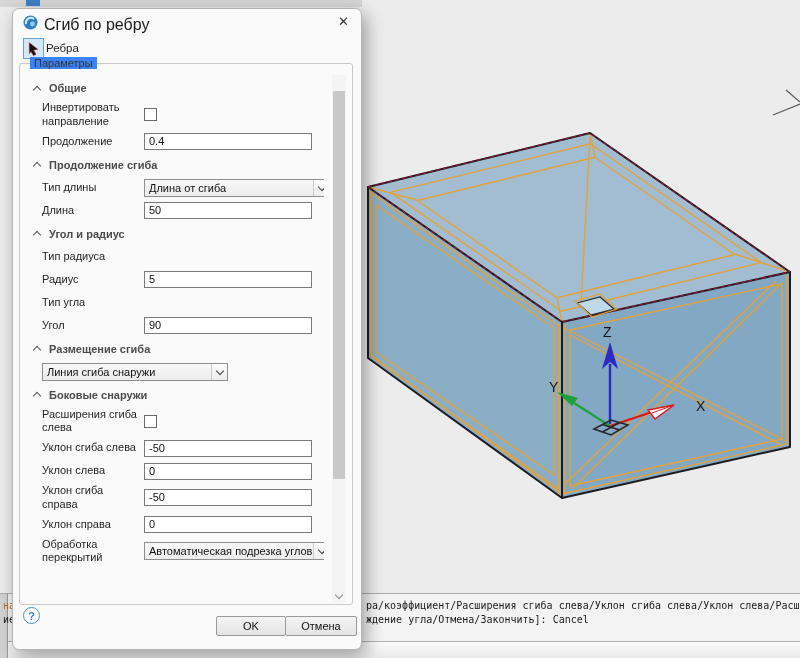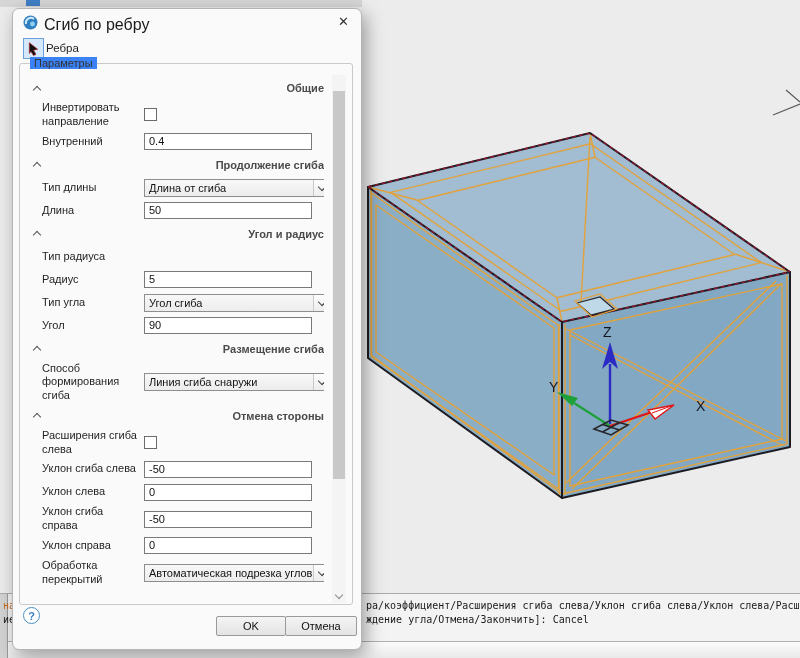--- a/index.html
+++ b/index.html
@@ -37,21 +37,21 @@
   .titlebar .close{position:absolute;right:12px;top:6px;font-size:13px;color:#333;cursor:default;line-height:14px;}
   .selector-row{position:absolute;left:10px;top:28px;height:22px;display:flex;align-items:center;}
   .selector-icon{width:21px;height:21px;border:1px solid #6AA1D8;background:#D6E9FB;box-sizing:border-box;
     display:flex;align-items:center;justify-content:center;}
   .selector-label{margin-left:2px;font-size:11.5px;}
   .groupbox{position:absolute;left:6px;top:54px;width:334px;height:542px;border:1px solid #C9C9C9;
     border-radius:3px;box-sizing:border-box;}
   .group-legend{position:absolute;left:10px;top:-7px;background:#3b82f6;padding:0 4px;font-size:11px;color:#333;}
   .scrollview{position:absolute;left:10px;top:12px;right:28px;bottom:2px;overflow:hidden;}
   .sec-header{display:flex;align-items:center;height:20px;margin:2px 0 2px 2px;
-    font-weight:700;color:#4A4A4A;justify-content:space-between;}
+    font-weight:700;color:#4A4A4A;}
   .sec-header .chev-up{width:5px;height:5px;border-right:1.6px solid #555;border-bottom:1.6px solid #555;
     transform:rotate(225deg);margin:3px 9px 0 2px;}
   .prow{display:grid;grid-template-columns:102px 1fr;align-items:center;margin:3px 0 3px 12px;min-height:20px;}
   .plabel{line-height:1.25;padding-right:4px;}
   .checkbox{width:13px;height:13px;border:1px solid #6B6B6B;background:#fff;box-sizing:border-box;}
   .tinput{width:168px;height:17px;border:1px solid #7A7A7A;background:#fff;box-sizing:border-box;
     padding:1px 0 0 4px;font-size:11px;color:#111;overflow:hidden;white-space:nowrap;}
   .combo{position:relative;width:186px;height:18px;border:1px solid #8E8E8E;
     background:linear-gradient(#F8F8F8,#ECECEC);box-sizing:border-box;
     padding:2px 18px 0 4px;font-size:11px;color:#111;overflow:hidden;white-space:nowrap;}
@@ -179,21 +179,21 @@
     <div class="scrollview">
         <div class="sec-header">
           <span class="chev-up"></span>
           <span>Общие</span>
         </div>
         <div class="prow">
           <span class="plabel">Инвертировать направление</span>
           <div class="checkbox"></div>
         </div>
         <div class="prow">
-          <span class="plabel">Внутренний</span>
+          <span class="plabel">Продолжение</span>
           <div class="tinput">0.4</div>
         </div>
         <div class="sec-header">
           <span class="chev-up"></span>
           <span>Продолжение сгиба</span>
         </div>
         <div class="prow">
           <span class="plabel">Тип длины</span>
           <div class="combo"><span>Длина от сгиба</span><span class="dd">
               <span class="chev-dn"></span>
@@ -209,41 +209,37 @@
         </div>
         <div class="prow">
           <span class="plabel">Тип радиуса</span>
         </div>
         <div class="prow">
           <span class="plabel">Радиус</span>
           <div class="tinput">5</div>
         </div>
         <div class="prow">
           <span class="plabel">Тип угла</span>
-          <div class="combo"><span>Угол сгиба</span><span class="dd">
-              <span class="chev-dn"></span>
-            </span></div>
         </div>
         <div class="prow">
           <span class="plabel">Угол</span>
           <div class="tinput">90</div>
         </div>
         <div class="sec-header">
           <span class="chev-up"></span>
           <span>Размещение сгиба</span>
         </div>
         <div class="prow">
-          <span class="plabel">Способ формирования сгиба</span>
           <div class="combo"><span>Линия сгиба снаружи</span><span class="dd">
               <span class="chev-dn"></span>
             </span></div>
         </div>
         <div class="sec-header">
           <span class="chev-up"></span>
-          <span>Отмена стороны</span>
+          <span>Боковые снаружи</span>
         </div>
         <div class="prow">
           <span class="plabel">Расширения сгиба слева</span>
           <div class="checkbox"></div>
         </div>
         <div class="prow">
           <span class="plabel">Уклон сгиба слева</span>
           <div class="tinput">-50</div>
         </div>
         <div class="prow">

